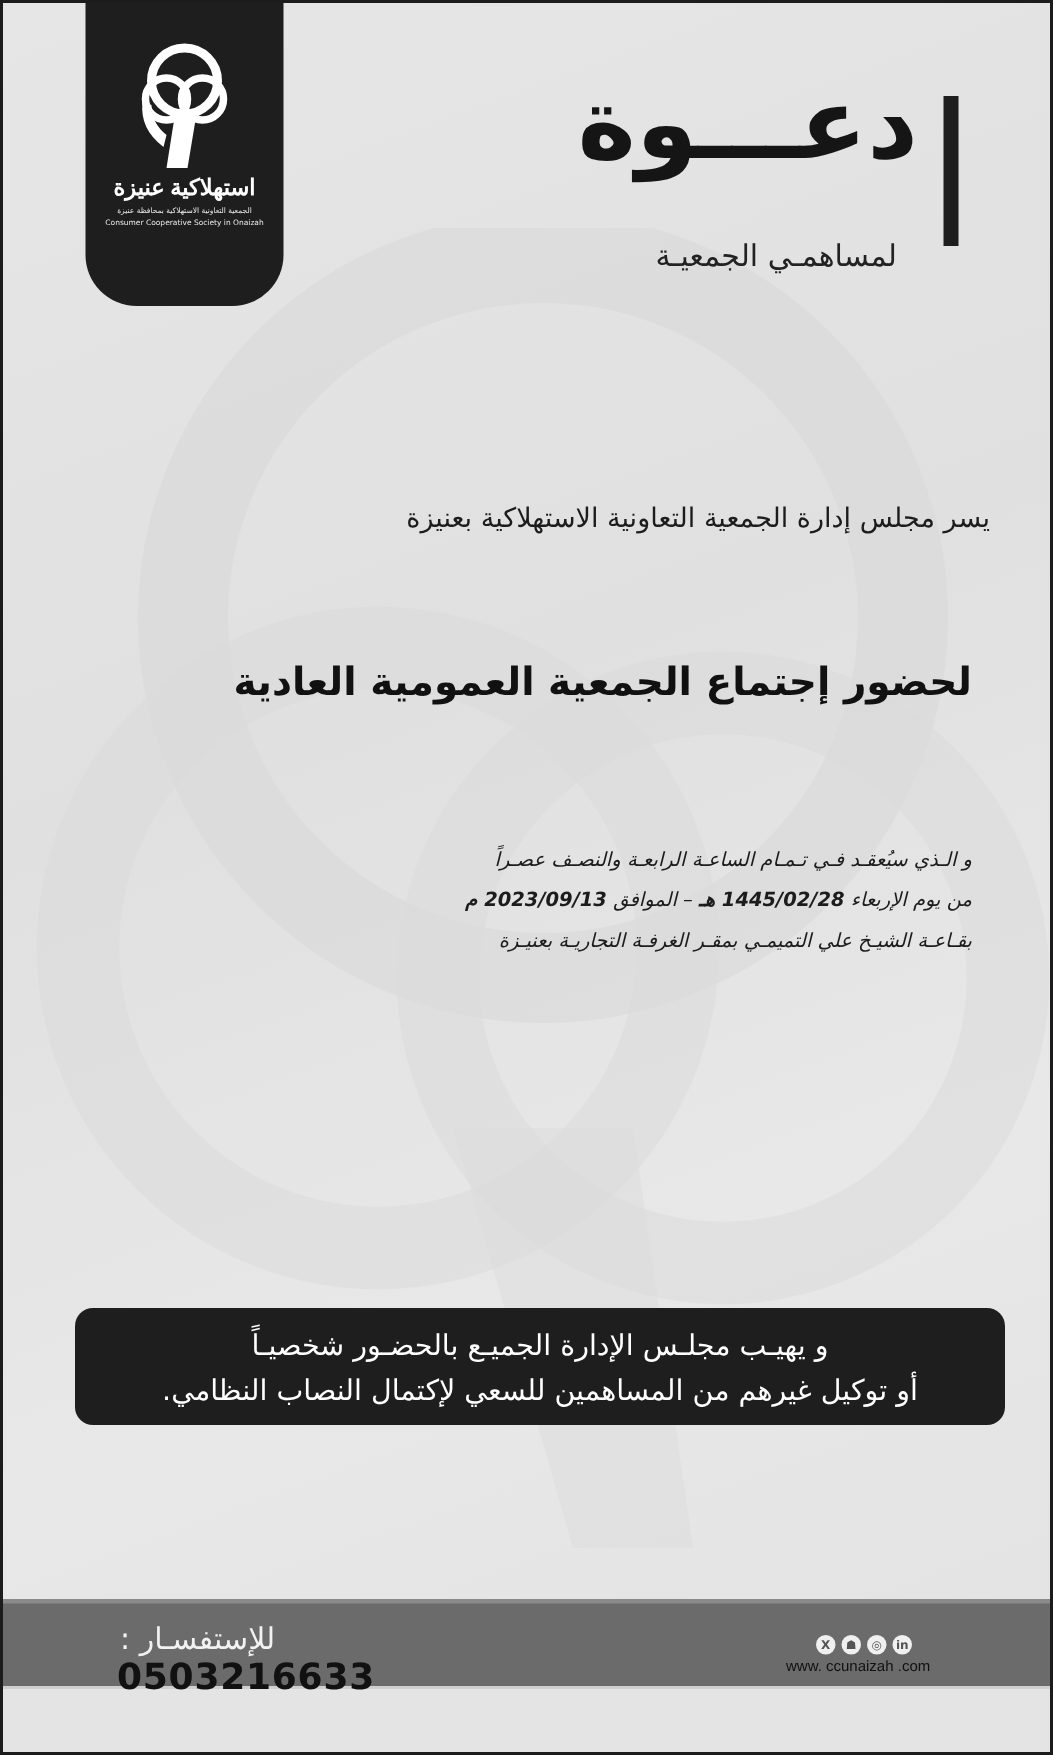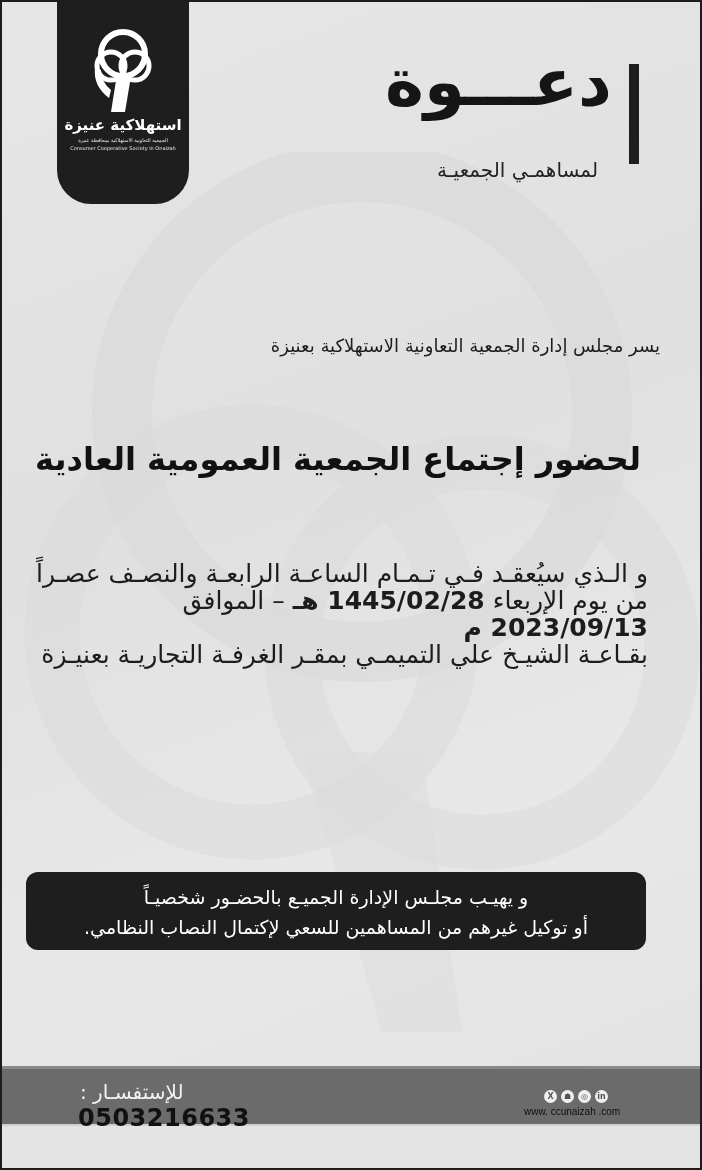--- a/index.html
+++ b/index.html
@@ -11,39 +11,39 @@
       font-family: "DejaVu Sans", "Liberation Sans", sans-serif;
       color: #1a1a1a; overflow: hidden;
     }
     .watermark { position: absolute; left: 0; top: 150px; width: 702px; height: 900px; pointer-events: none; }
     .logo-tab {
       position: absolute; left: 55px; top: 0; width: 132px; height: 202px;
       background: #1e1e1e; border-radius: 0 0 34px 34px;
       display: flex; flex-direction: column; align-items: center; padding-top: 22px; color: #fff;
     }
     .logo-mark { width: 84px; height: 90px; }
-    .logo-name { font-size: 15px; font-weight: bold; margin-top: 2px; direction: rtl; }
+    .logo-name { font-size: 15px; font-weight: bold; margin-top: 2px; direction: rtl; font-family: Liberation Serif, serif; }
     .logo-sub { font-size: 5px; margin-top: 3px; direction: rtl; opacity: 0.9; }
     .logo-en { font-size: 5px; margin-top: 2px; opacity: 0.9; }
     .title-bar { position: absolute; left: 627px; top: 62px; width: 10px; height: 100px; background: #1e1e1e; }
     .title-main {
       position: absolute; right: 88px; top: 48px; font-size: 66px; font-weight: bold;
       direction: rtl; letter-spacing: 2px; color: #151515; line-height: 1;
     }
     .title-sub {
       position: absolute; right: 102px; top: 128px; font-size: 20px; direction: rtl; color: #222; line-height: 1; margin-top: 30px;
     }
     .intro { position: absolute; right: 40px; top: 332px; width: 600px; direction: rtl; text-align: right; font-size: 18px; line-height: 23px; color: #1c1c1c; }
-    .heading { position: absolute; right: 52px; top: 438px; width: 620px; direction: rtl; text-align: center; font-size: 32px; font-weight: bold; color: #111; }
-    .details { position: absolute; right: 52px; top: 558px; width: 620px; direction: rtl; text-align: right; font-size: 25px; line-height: 27px; color: #1c1c1c; }
+    .heading { position: absolute; right: 52px; top: 438px; width: 620px; direction: rtl; text-align: right; font-size: 26px; font-weight: bold; color: #111; }
+    .details { position: absolute; right: 52px; top: 558px; width: 620px; direction: rtl; text-align: right; font-size: 13px; line-height: 27px; color: #1c1c1c; font-style: italic; }
     .details b { font-weight: bold; }
     .agenda { position: absolute; right: 52px; top: 678px; width: 620px; direction: rtl; text-align: right; font-size: 18.5px; line-height: 27px; color: #1c1c1c; }
     .agenda .agenda-title { font-weight: bold; }
     .notice {
-      position: absolute; left: 24px; top: 870px; width: 620px; height: 78px;
+      position: absolute; left: 48px; top: 870px; width: 620px; height: 78px;
       background: #1e1e1e; border-radius: 12px; color: #fff;
       direction: rtl; text-align: center; font-size: 19px; line-height: 30px; padding-top: 10px;
     }
     .footer {
       position: absolute; left: 0; top: 1064px; width: 698px; height: 104px;
       background: #6b6b6b; border-top: 3px solid #8a8a8a;
     }
     .footer-lower { position: absolute; left: 0; top: 1122px; width: 698px; height: 46px; background: #e4e4e4; border-top: 2px solid #cfcfcf; }
     .contact-label { position: absolute; left: 78px; top: 1078px; font-size: 20px; color: #f2f2f2; direction: rtl; }
     .contact-phone { position: absolute; left: 76px; top: 1102px; font-size: 24px; font-weight: bold; color: #111; letter-spacing: 0.5px; }

